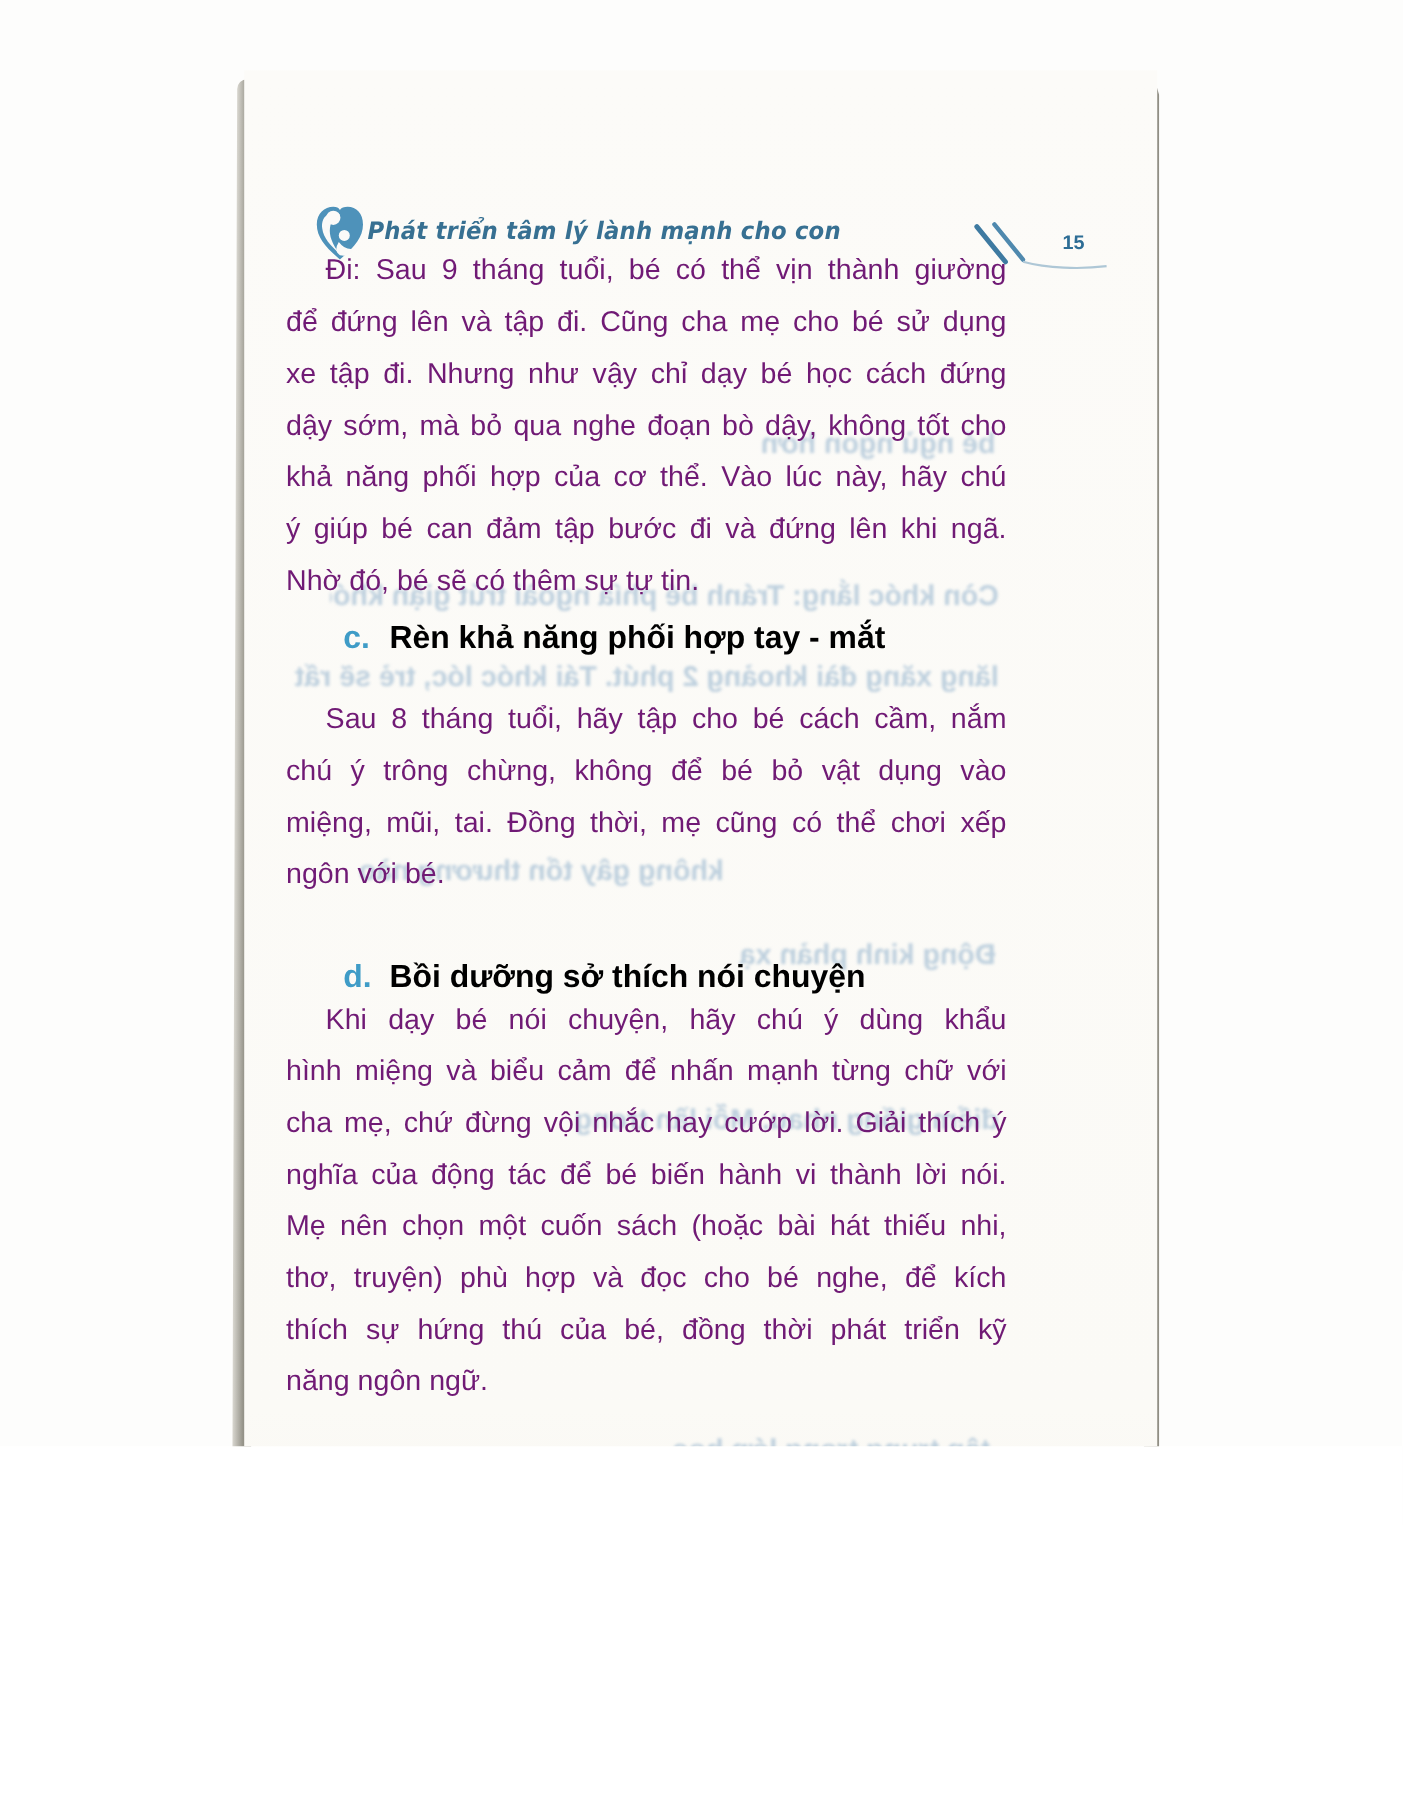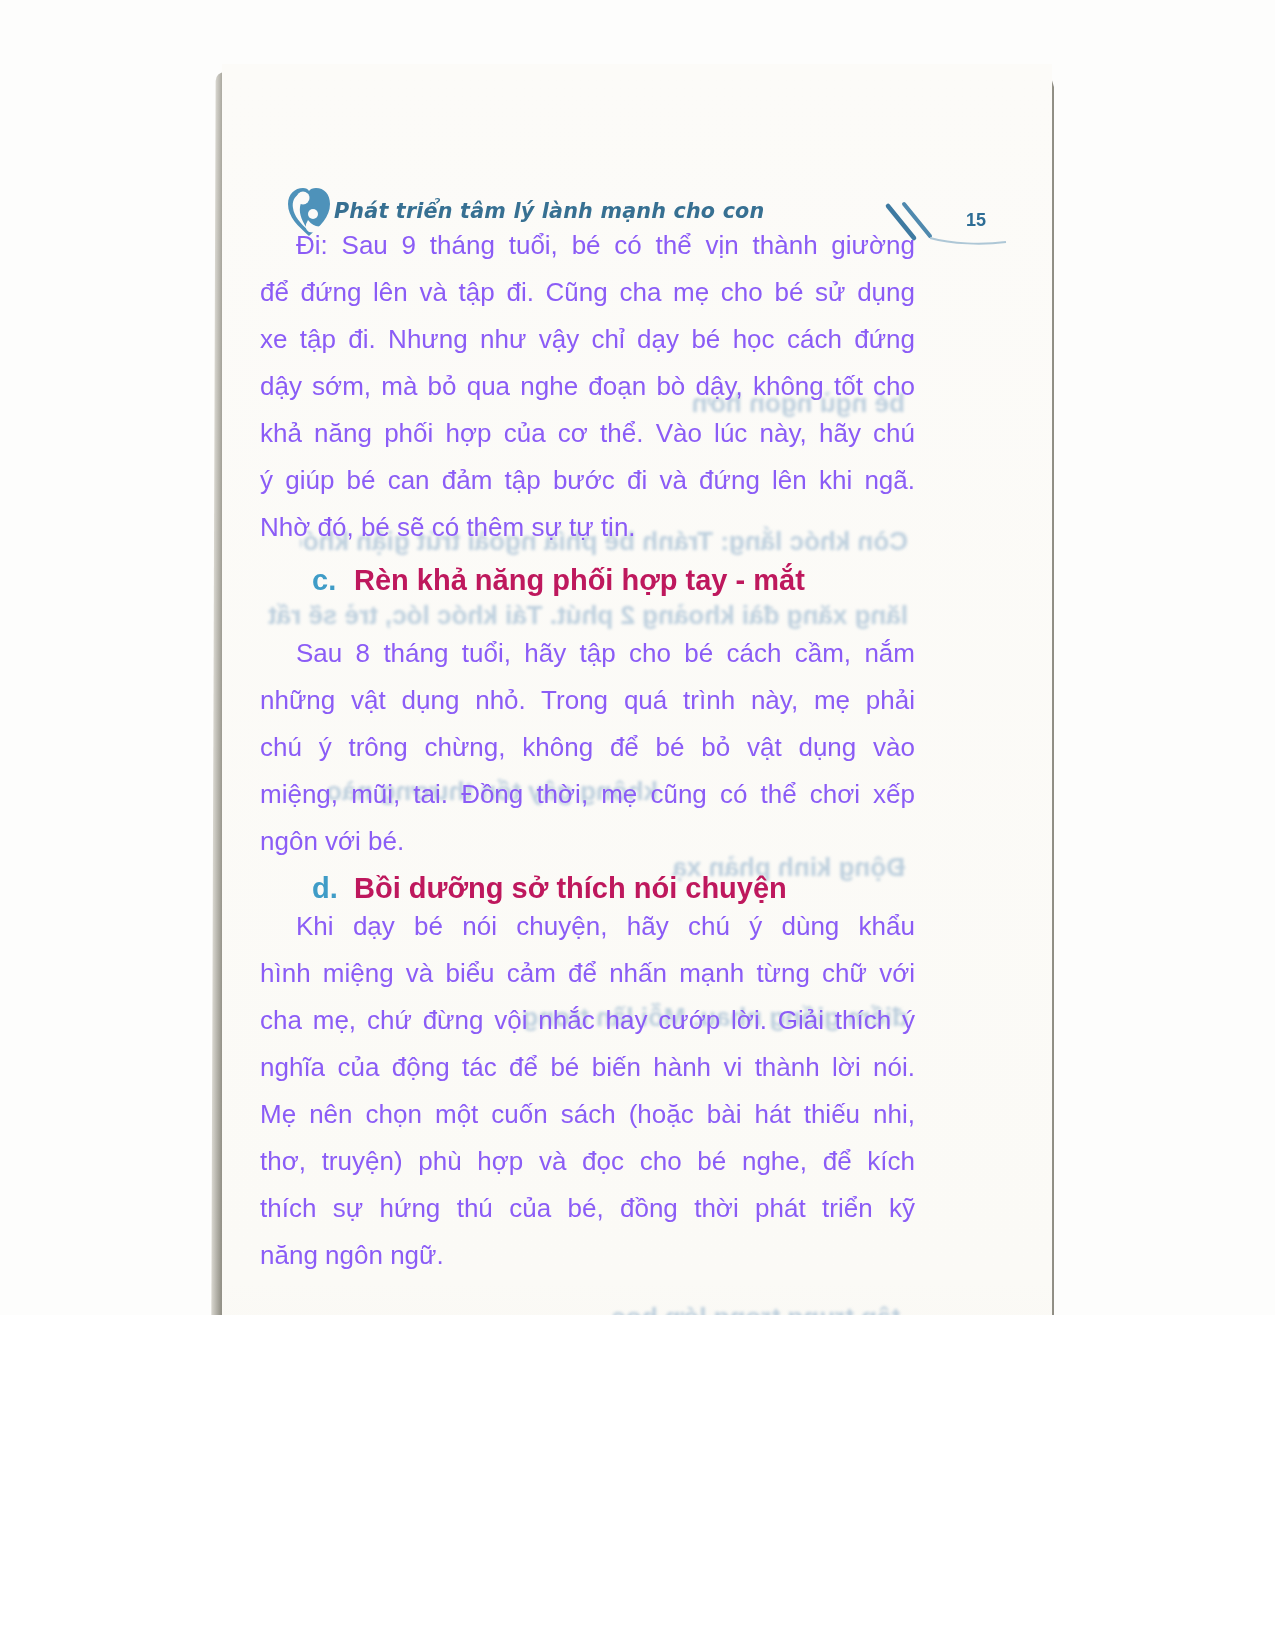--- a/index.html
+++ b/index.html
@@ -30,31 +30,31 @@
   .brand-icon{position:absolute;left:286px;top:186px;}
   .head-title{position:absolute;left:334px;top:198px;width:345px;
         font-family:"DejaVu Sans",sans-serif;font-style:italic;font-weight:bold;
         font-size:22px;color:#377092;letter-spacing:.2px;white-space:nowrap;
         transform:scaleX(.94);transform-origin:left center;}
   .head-slashes{position:absolute;left:880px;top:200px;}
   .page-num{position:absolute;left:966px;top:210px;font-size:18px;font-weight:bold;color:#2d6d95;}
 
   
   .tb{position:absolute;width:655px;}
-  .line{font-size:26px;line-height:47px;color:#8b5cf6;
+  .line{font-size:26px;line-height:47px;color:#701a75;
         text-align:justify;text-align-last:justify;white-space:normal;}
   .line:last-child{text-align-last:left;}
   .tb .line:first-child{text-indent:36px;}
   .p1{left:260px;top:222px;}
   .p2{left:260px;top:630px;}
   .p3{left:260px;top:903px;}
 
   .heading{position:absolute;display:flex;font-size:29px;font-weight:bold;white-space:nowrap;}
   .heading .marker{color:#3f9cc7;width:42px;}
-  .heading .htext{color:#be185d;}
+  .heading .htext{color:#000000;}
   .heading-c{left:312px;top:564px;}
   .heading-d{left:312px;top:872px;}
 
   
   .ghost{position:absolute;transform:scaleX(-1);filter:blur(1.4px);
          color:rgba(128,166,198,.5);font-size:26px;font-weight:bold;
          white-space:nowrap;overflow:hidden;}
   .doodles{position:absolute;left:232px;top:1390px;}
 </style>
 </head>
@@ -124,21 +124,20 @@
       <div class="line">Nhờ đó, bé sẽ có thêm sự tự tin.</div>
     </div>
 
   <div class="heading heading-c">
     <span class="marker">c.</span>
     <span class="htext">Rèn khả năng phối hợp tay - mắt</span>
   </div>
 
   <div class="tb p2">
       <div class="line">Sau 8 tháng tuổi, hãy tập cho bé cách cầm, nắm</div>
-      <div class="line">những vật dụng nhỏ. Trong quá trình này, mẹ phải</div>
       <div class="line">chú ý trông chừng, không để bé bỏ vật dụng vào</div>
       <div class="line">miệng, mũi, tai. Đồng thời, mẹ cũng có thể chơi xếp</div>
       <div class="line">ngôn với bé.</div>
     </div>
 
   <div class="heading heading-d">
     <span class="marker">d.</span>
     <span class="htext">Bồi dưỡng sở thích nói chuyện</span>
   </div>
 

